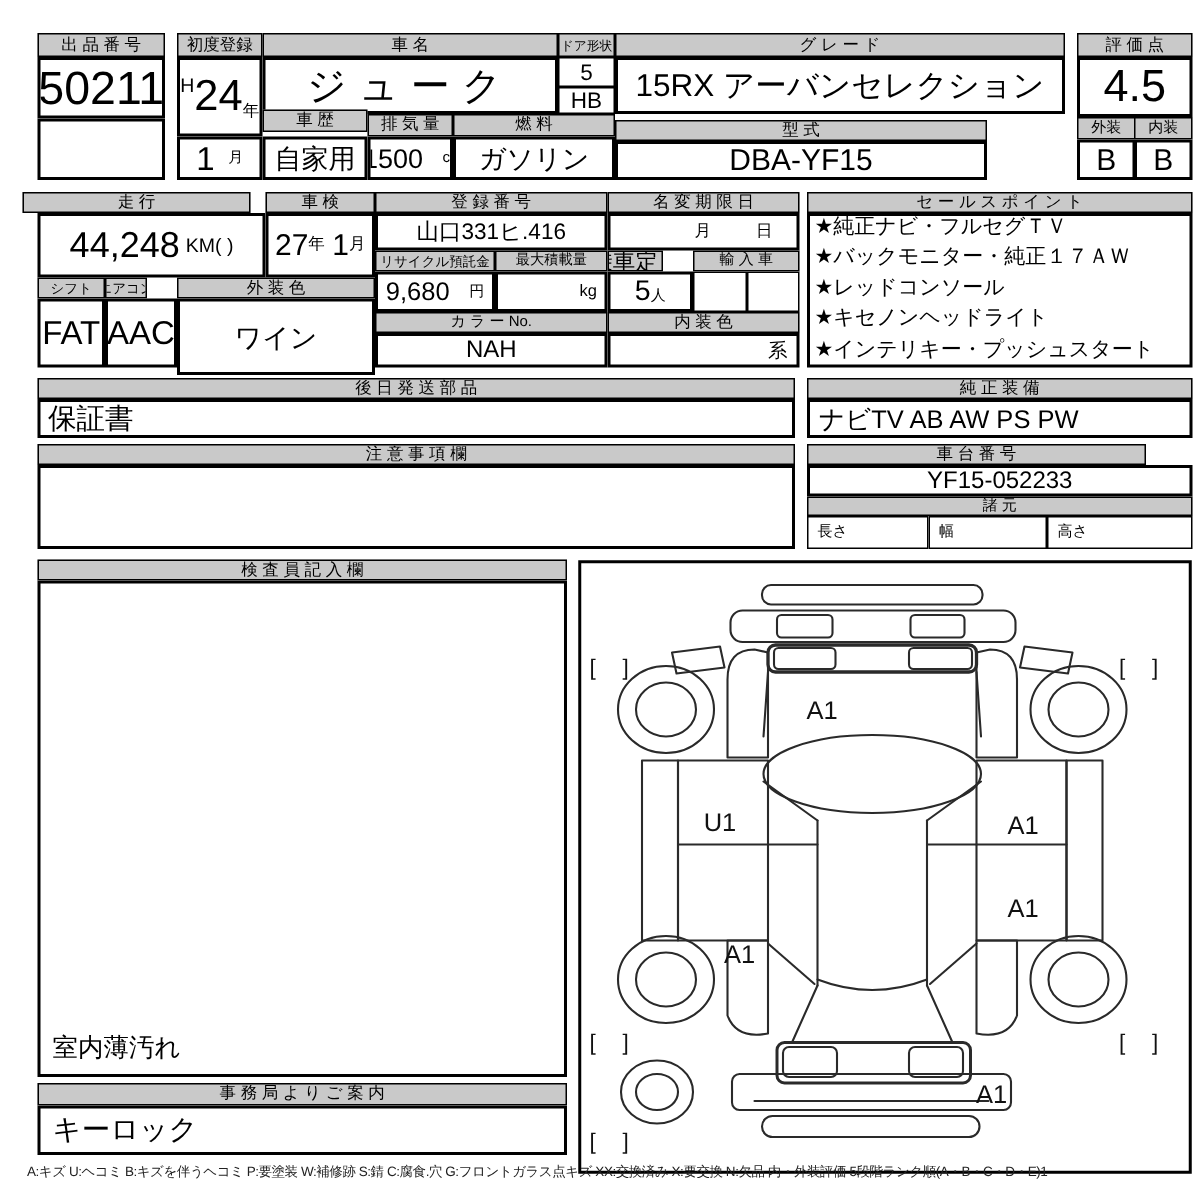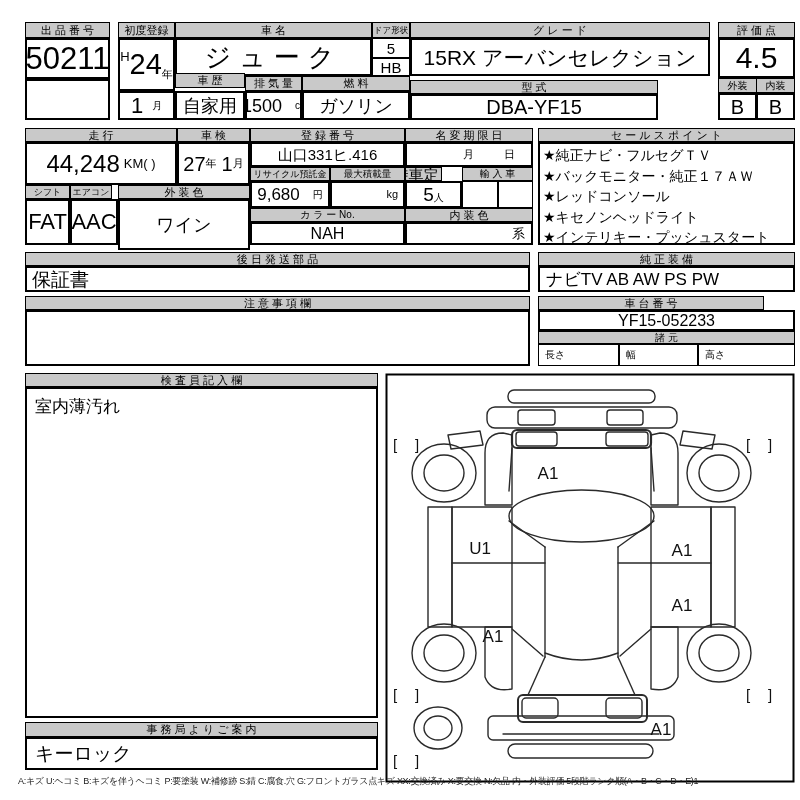--- a/index.html
+++ b/index.html
@@ -14,21 +14,21 @@
     display:flex;align-items:center;justify-content:center;
     font-size:11px;line-height:1;white-space:nowrap;overflow:hidden;text-align:right;
   }
   .val{
     background:#fff;border:2px solid #000;
     display:flex;align-items:center;justify-content:center;
     line-height:1;white-space:nowrap;overflow:hidden;
   }
   .left{justify-content:flex-start;}
   .right{justify-content:flex-end;}
-  .topal{align-items:flex-start;}
+  .topal{align-items:flex-start;justify-content:flex-end;}
   .u{font-size:10px;margin-left:13px;}
   .salesline{font-size:14px;line-height:20.5px;text-align:left;}
   svg text{font-family:"Liberation Sans","DejaVu Sans",sans-serif;}
 </style>
 </head>
 <body>
 
 <div class="abs hdr" style="left:25px;top:22px;width:85px;height:16px">出 品 番 号</div>
 <div class="abs val" style="left:25px;top:38px;width:85px;height:41px;font-size:31px">50211</div>
 <div class="abs val" style="left:25px;top:79px;width:85px;height:41px"></div>
@@ -67,34 +67,34 @@
 <div class="abs hdr" style="left:410px;top:80px;width:248px;height:14px">型 式</div>
 <div class="abs val" style="left:410px;top:94px;width:248px;height:26px;font-size:20px">DBA-YF15</div>
 
 <div class="abs hdr" style="left:718px;top:22px;width:77px;height:16px">評 価 点</div>
 <div class="abs val" style="left:718px;top:38px;width:77px;height:40px;font-size:30px">4.5</div>
 <div class="abs hdr" style="left:718px;top:78px;width:39px;height:15px;font-size:10px">外装</div>
 <div class="abs hdr" style="left:756px;top:78px;width:39px;height:15px;font-size:10px">内装</div>
 <div class="abs val" style="left:718px;top:93px;width:39px;height:27px;font-size:20px">B</div>
 <div class="abs val" style="left:756px;top:93px;width:39px;height:27px;font-size:20px">B</div>
 
-<div class="abs hdr" style="left:25px;top:128px;width:152px;height:14px">走 行</div>
+<div class="abs hdr" style="left:15px;top:128px;width:152px;height:14px">走 行</div>
 <div class="abs val" style="left:25px;top:142px;width:152px;height:43px">
   <span style="font-size:24px">44,248</span>
     <span style="font-size:13px;margin-left:4px">KM( )</span>
 </div>
 <div class="abs hdr" style="left:177px;top:128px;width:73px;height:14px">車 検</div>
 <div class="abs val" style="left:177px;top:142px;width:73px;height:43px">
   <span style="font-size:20px">27</span>
     <span style="font-size:11px">年</span>
     <span style="font-size:20px;margin-left:5px">1</span>
     <span style="font-size:11px">月</span>
 </div>
 <div class="abs hdr" style="left:25px;top:185px;width:45px;height:14px;font-size:9px">シフト</div>
-<div class="abs hdr" style="left:70px;top:185px;width:42px;height:14px;font-size:9px">エアコン</div>
+<div class="abs hdr" style="left:70px;top:185px;width:28px;height:14px;font-size:9px">エアコン</div>
 <div class="abs hdr" style="left:118px;top:185px;width:132px;height:14px">外 装 色</div>
 <div class="abs val" style="left:25px;top:199px;width:45px;height:46px;font-size:22px">FAT</div>
 <div class="abs val" style="left:70px;top:199px;width:48px;height:46px;font-size:22px">AAC</div>
 <div class="abs val" style="left:118px;top:199px;width:132px;height:51px;font-size:18px">ワイン</div>
 
 <div class="abs hdr" style="left:250px;top:128px;width:155px;height:14px">登 録 番 号</div>
 <div class="abs val" style="left:250px;top:142px;width:155px;height:25px;font-size:15px">山口331ヒ.416</div>
 <div class="abs hdr" style="left:250px;top:167px;width:80px;height:14px;font-size:9px">リサイクル預託金</div>
 <div class="abs hdr" style="left:330px;top:167px;width:75px;height:14px;font-size:9.5px">最大積載量</div>
 <div class="abs val" style="left:250px;top:181px;width:80px;height:27px">

